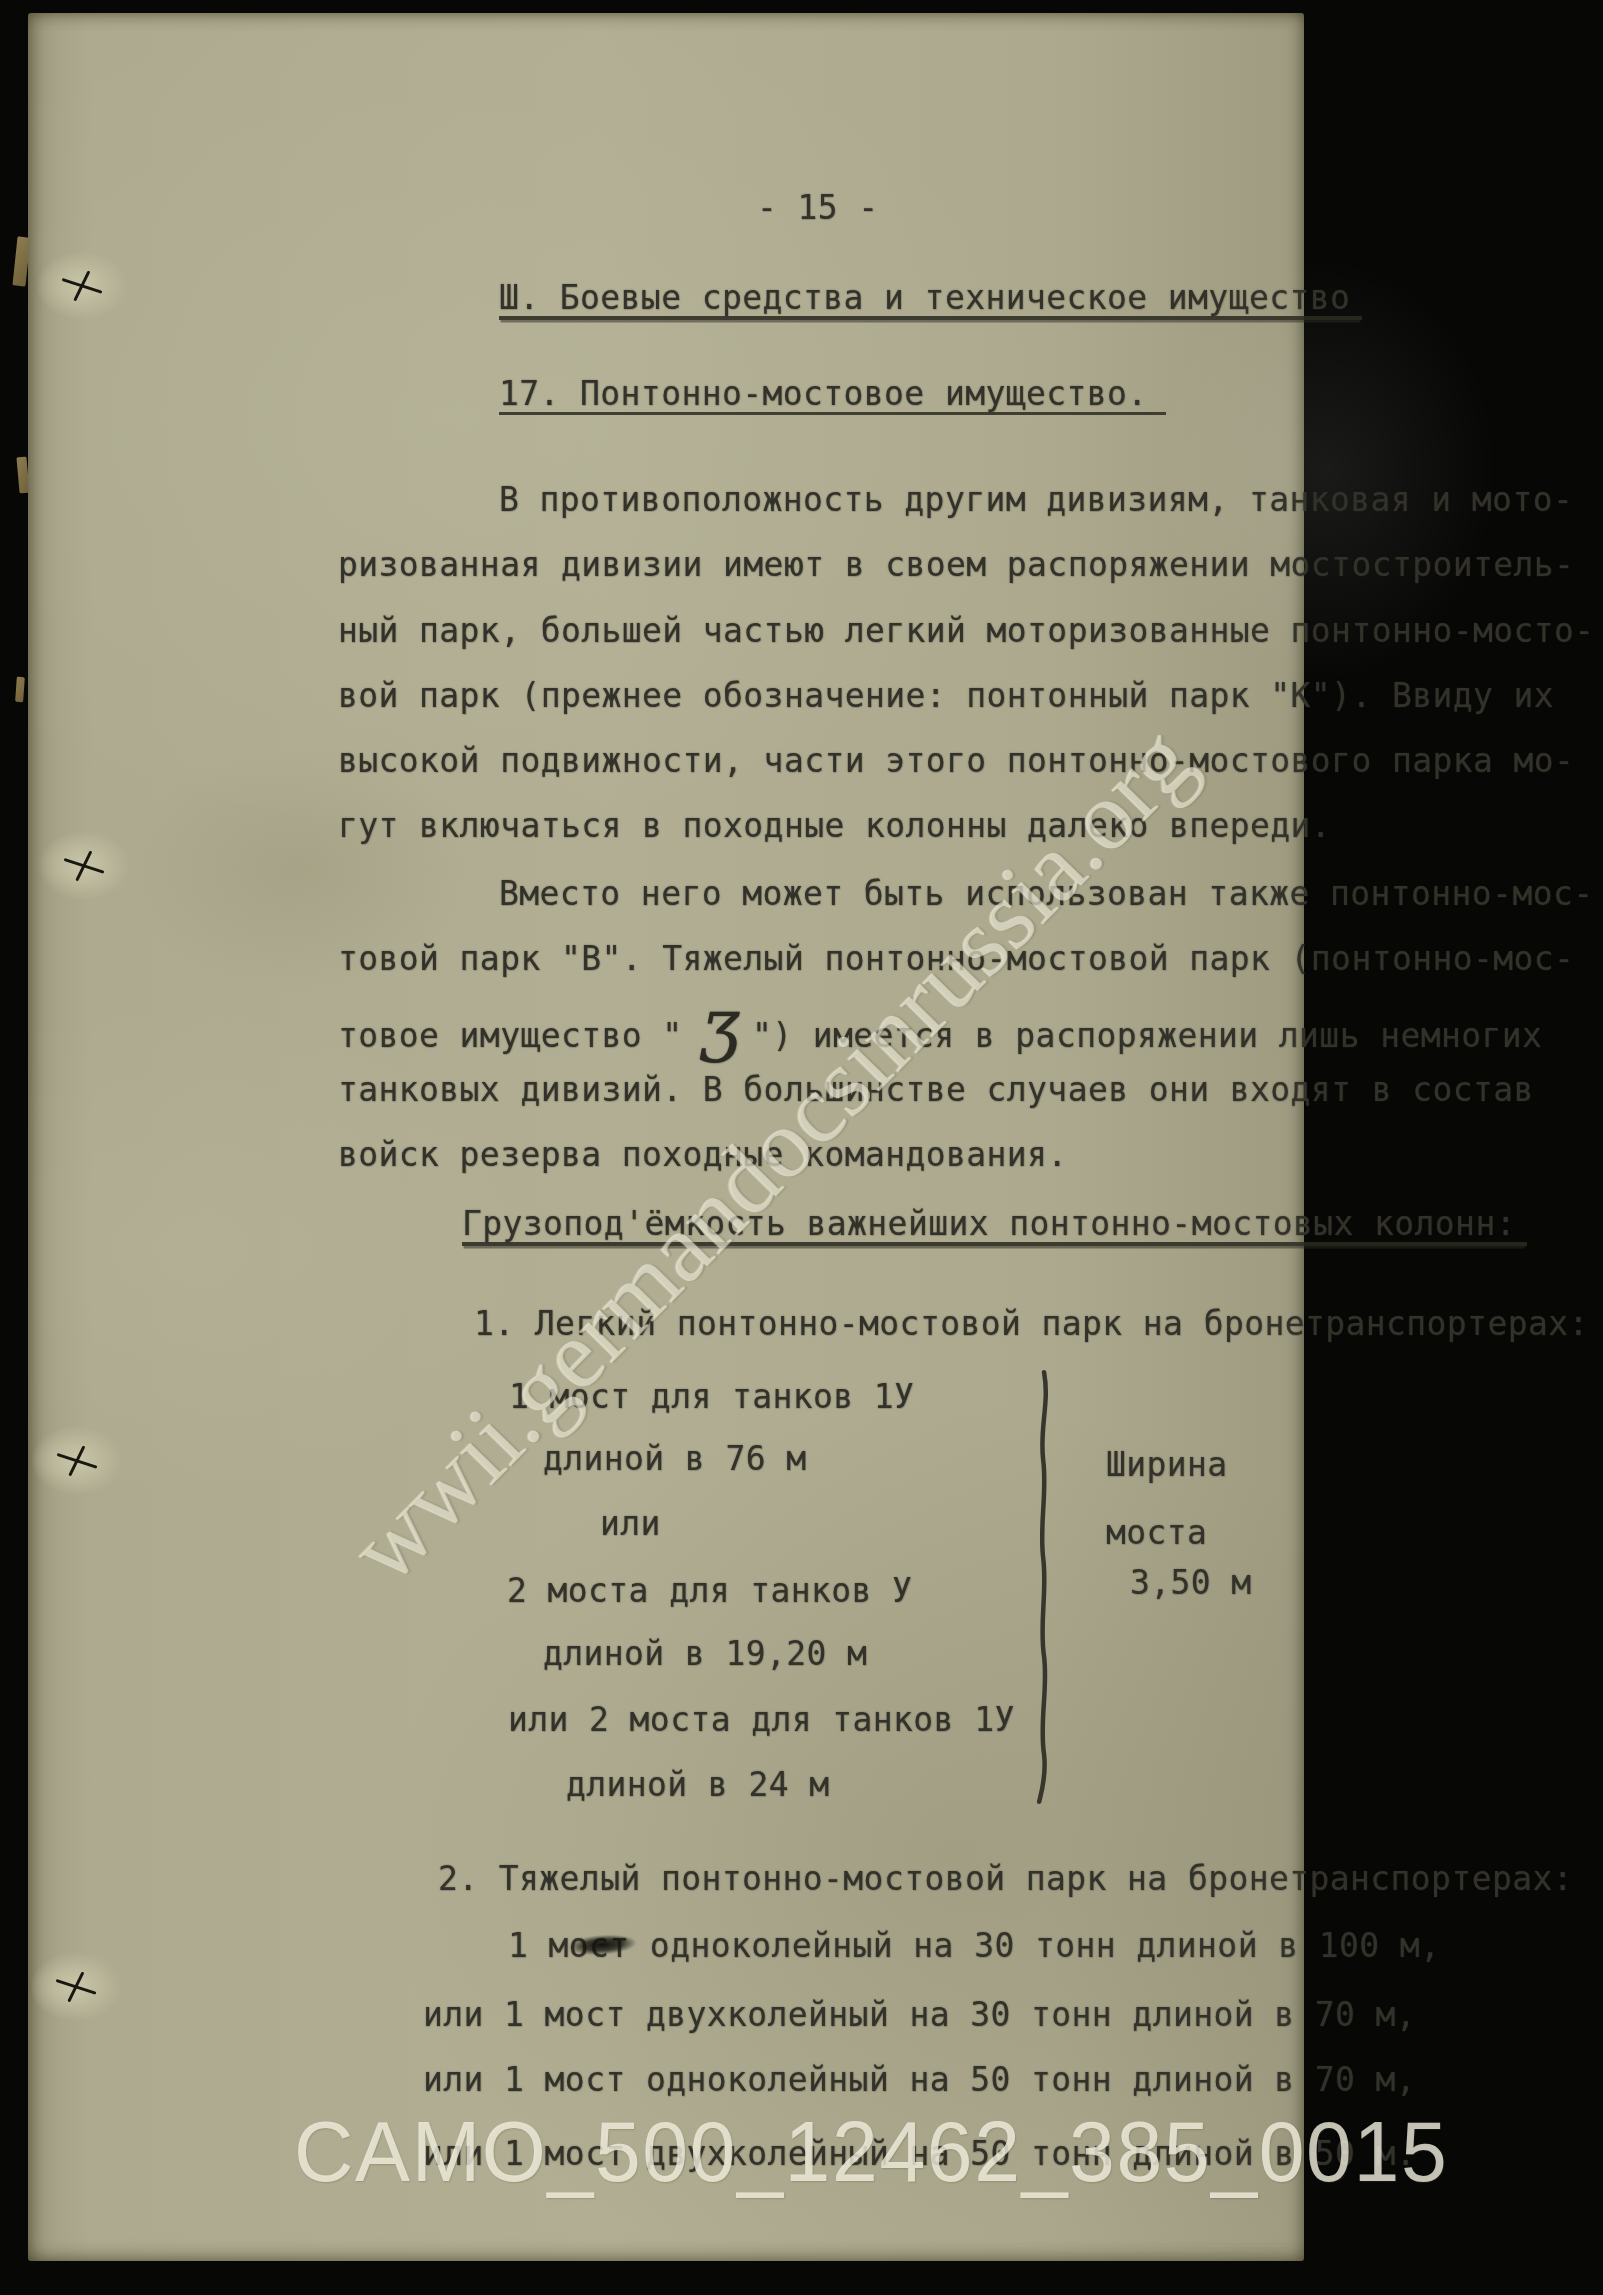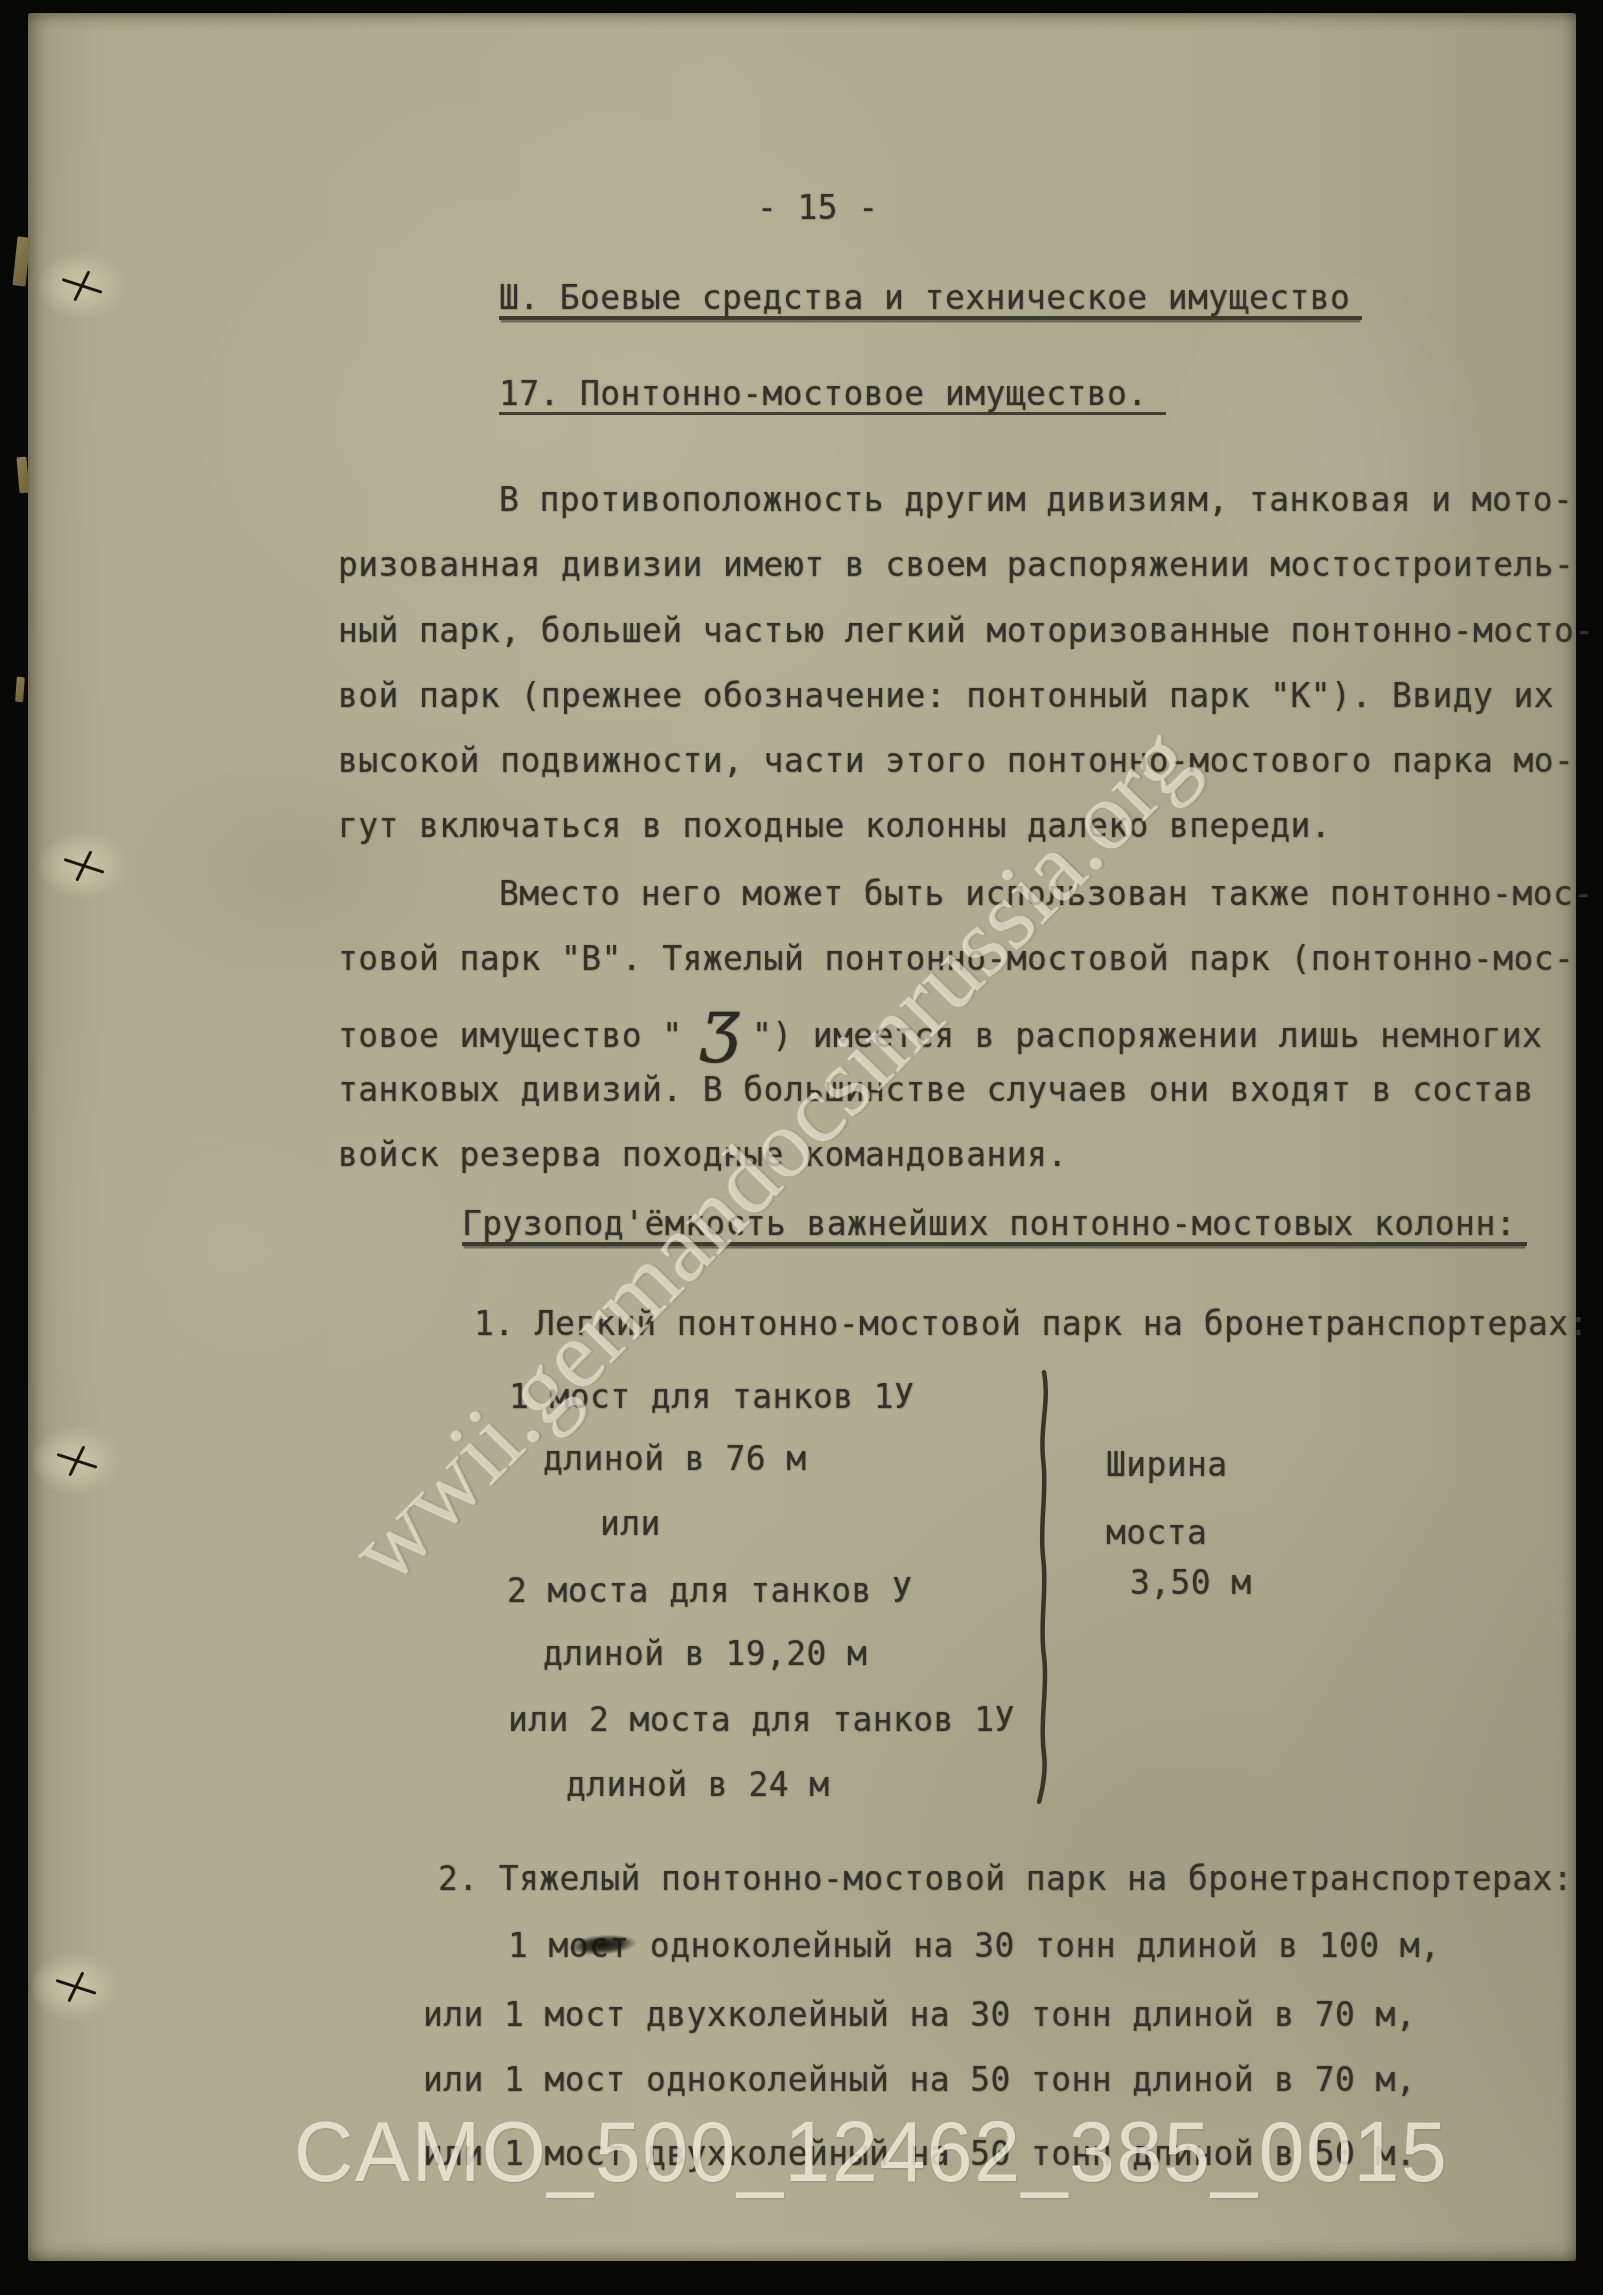--- a/index.html
+++ b/index.html
@@ -1,19 +1,19 @@
 <!DOCTYPE html>
 <html style="font-size:13px"><head>
 <meta charset="utf-8">
 <style>
   html,body{margin:0;padding:0;background:#060605;}
   #scan{position:relative;width:1604px;height:2295px;background:#070706;overflow:hidden;
         font-family:"DejaVu Sans Mono", monospace;}
   
-  #paper{position:absolute;left:28px;top:13px;width:1548px;height:2248px;
+  #paper{position:absolute;left:28px;top:13px;width:1276px;height:2248px;
          background:
            radial-gradient(1060px 734px at 32% 18%, rgba(255,255,238,0.06), transparent 62%),
            radial-gradient(816px 653px at 72% 82%, rgba(55,52,34,0.10), transparent 70%),
            radial-gradient(571px 408px at 12% 55%, rgba(255,255,240,0.05), transparent 65%),
            linear-gradient(90deg, #a19e83 0%, #adaa8f 5%, #b1ae93 45%, #aca98e 80%, #9e9b81 100%);
          box-shadow: inset 11.4px 0 21px -8.2px rgba(60,52,25,0.55),
                      inset -8.2px 0 18px -8.2px rgba(50,46,26,0.5),
                      inset 0 8.2px 16.3px -8.2px rgba(60,56,32,0.45),
                      inset 0 -9.8px 19.6px -9.8px rgba(50,46,26,0.5);
          border-radius:3.3px;}

